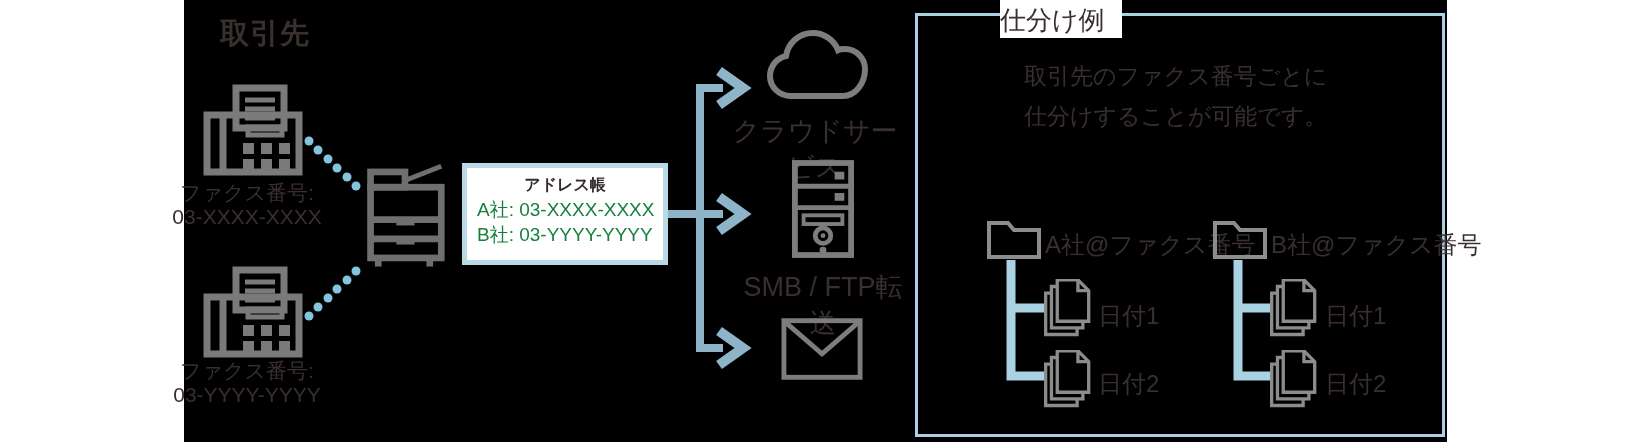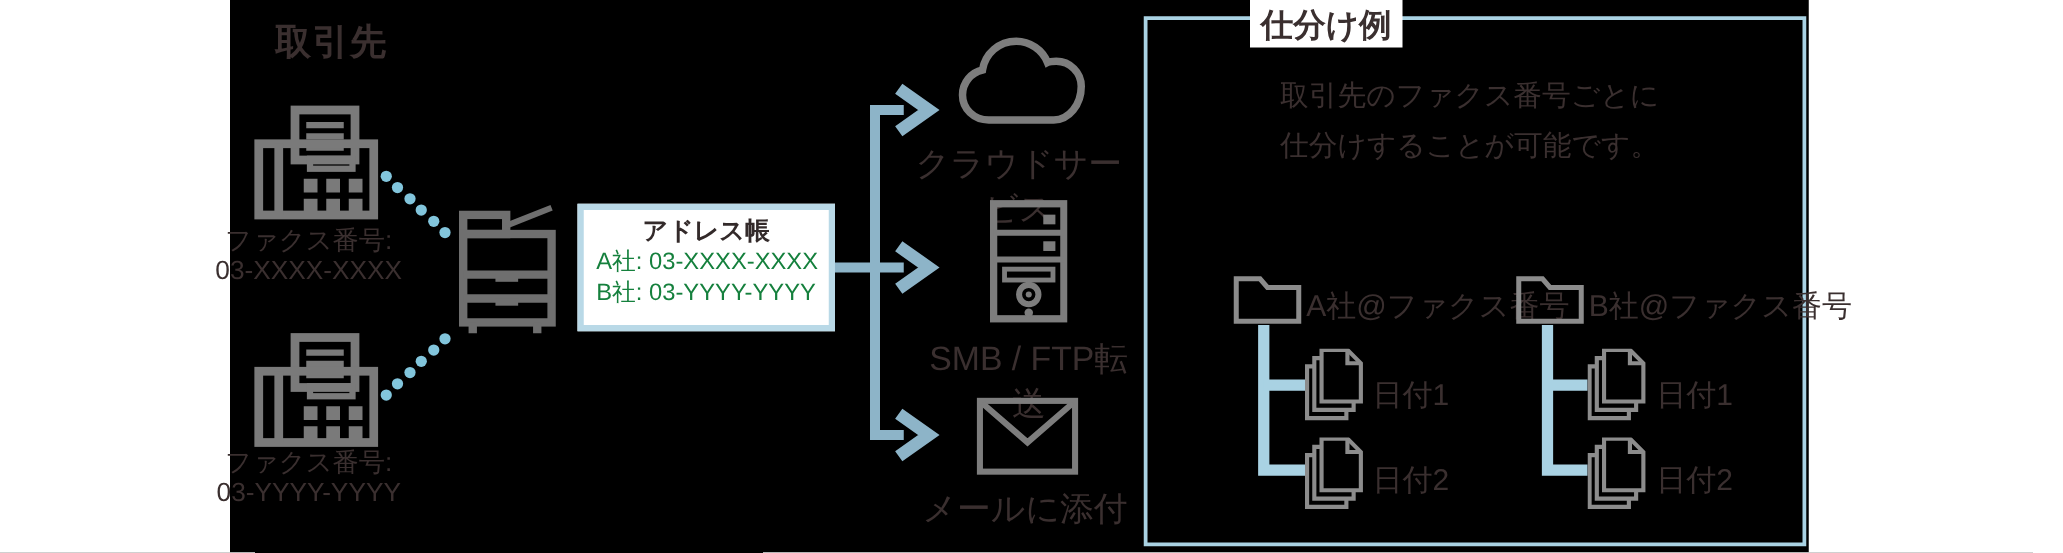--- a/index.html
+++ b/index.html
@@ -9,30 +9,30 @@
   .bg-black{left:184px;top:0;width:1263px;height:442px;background:#000;z-index:0;}
   #connectors{left:0;top:0;width:1650px;height:442px;z-index:2;pointer-events:none;}
   .icon{z-index:3;}
   .darktext{color:#3a2f2f;z-index:3;}
   .partners-title{left:220px;top:14px;font-size:29px;font-weight:600;letter-spacing:1px;}
   .fax-label{width:150px;text-align:center;font-size:21px;line-height:24px;}
   .fax-label-a{left:172px;top:181px;}
   .fax-label-b{left:172px;top:359px;}
   .addr-card{left:462px;top:163px;width:206px;height:102px;background:#fff;
              border:5px solid #b9d9e7;box-sizing:border-box;z-index:4;padding-top:5px;}
-  .addr-title{text-align:center;font-size:20px;font-weight:bold;color:#332a2a;line-height:24px;}
+  .addr-title{text-align:center;font-size:16px;font-weight:bold;color:#332a2a;line-height:24px;}
   .addr-entry{font-size:19px;line-height:25px;color:#15803d;padding-left:10px;white-space:nowrap;}
   .dest-label{width:170px;text-align:center;font-size:27px;}
   .cloud-label{left:730px;top:113px;}
   .server-label{left:738px;top:269px;}
   .mail-label{left:735px;top:389px;}
   .panel{left:915px;top:13px;width:530px;height:424px;border:3px solid #a9d2e3;
          box-sizing:border-box;z-index:1;}
   .panel-title{left:1000px;top:0;width:122px;height:38px;background:#fff;z-index:4;
-               text-align:center;line-height:40px;font-size:26px;font-weight:bold;}
+               text-align:left;line-height:40px;font-size:26px;}
   .panel-desc{left:1024px;top:56px;font-size:23px;line-height:40px;}
   .tree-label{font-size:24px;white-space:nowrap;}
 </style>
 </head>
 <body>
 
 <div id="stage">
 
   <div class="abs bg-black"></div>
 
@@ -160,21 +160,20 @@
     </g>
   </svg>
   <div class="abs darktext dest-label server-label">SMB / FTP転送</div>
 
   <svg class="abs icon" style="left:781px;top:317px" width="82" height="64" viewBox="0 0 84 64" xmlns="http://www.w3.org/2000/svg">
     <g fill="none" stroke="#7d7d7d" stroke-width="5">
       <rect x="3" y="3" width="78" height="58"></rect>
       <path d="M5 5 L42 37 L79 5"></path>
     </g>
   </svg>
-  <div class="abs darktext dest-label mail-label">メールに添付</div>
 
   <div class="abs panel"></div>
   <div class="abs darktext panel-title">仕分け例</div>
   <div class="abs darktext panel-desc">
     <div>取引先のファクス番号ごとに</div>
     <div>仕分けすることが可能です。</div>
   </div>
 
   <svg class="abs icon" style="left:986px;top:218px" width="56" height="42" viewBox="0 0 56 42" xmlns="http://www.w3.org/2000/svg">
     <path fill="none" stroke="#8c8c8c" stroke-width="4" d="M3 39 V5 H22 L28 12 H53 V39 Z"></path>

